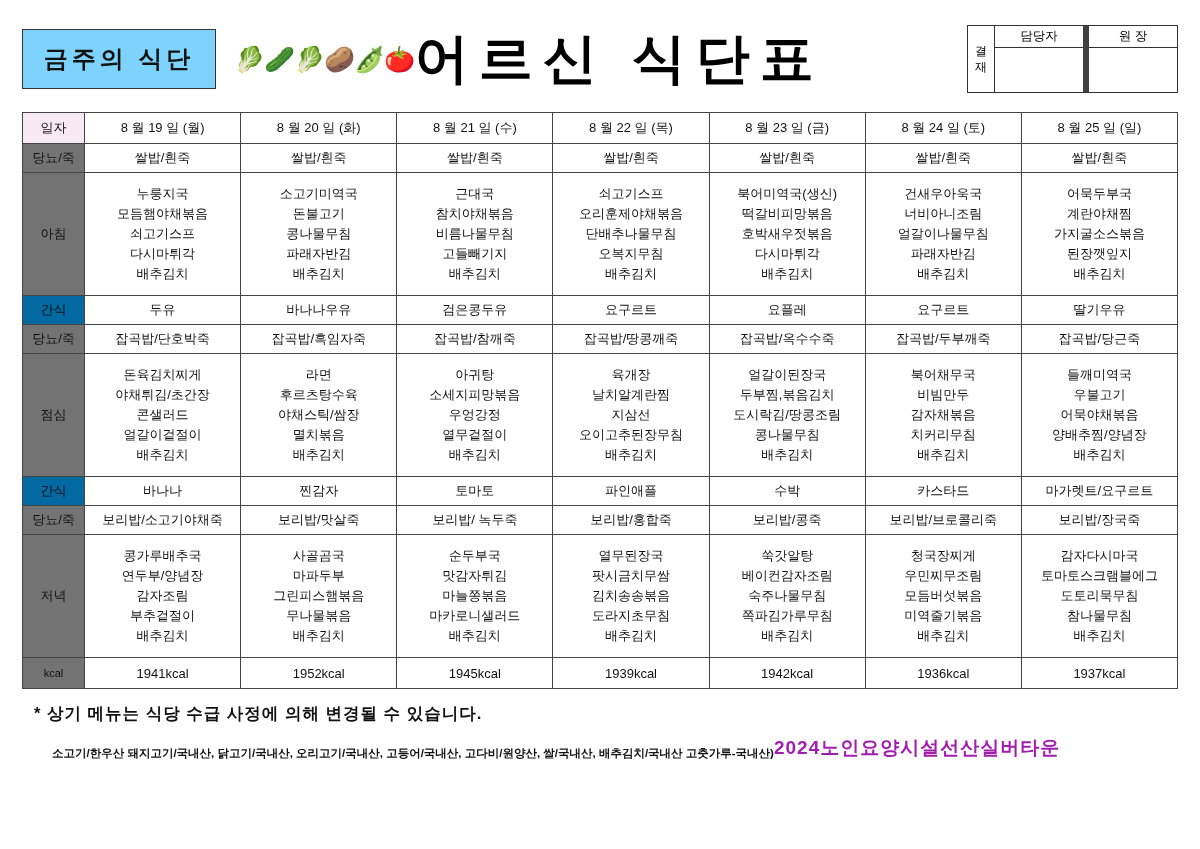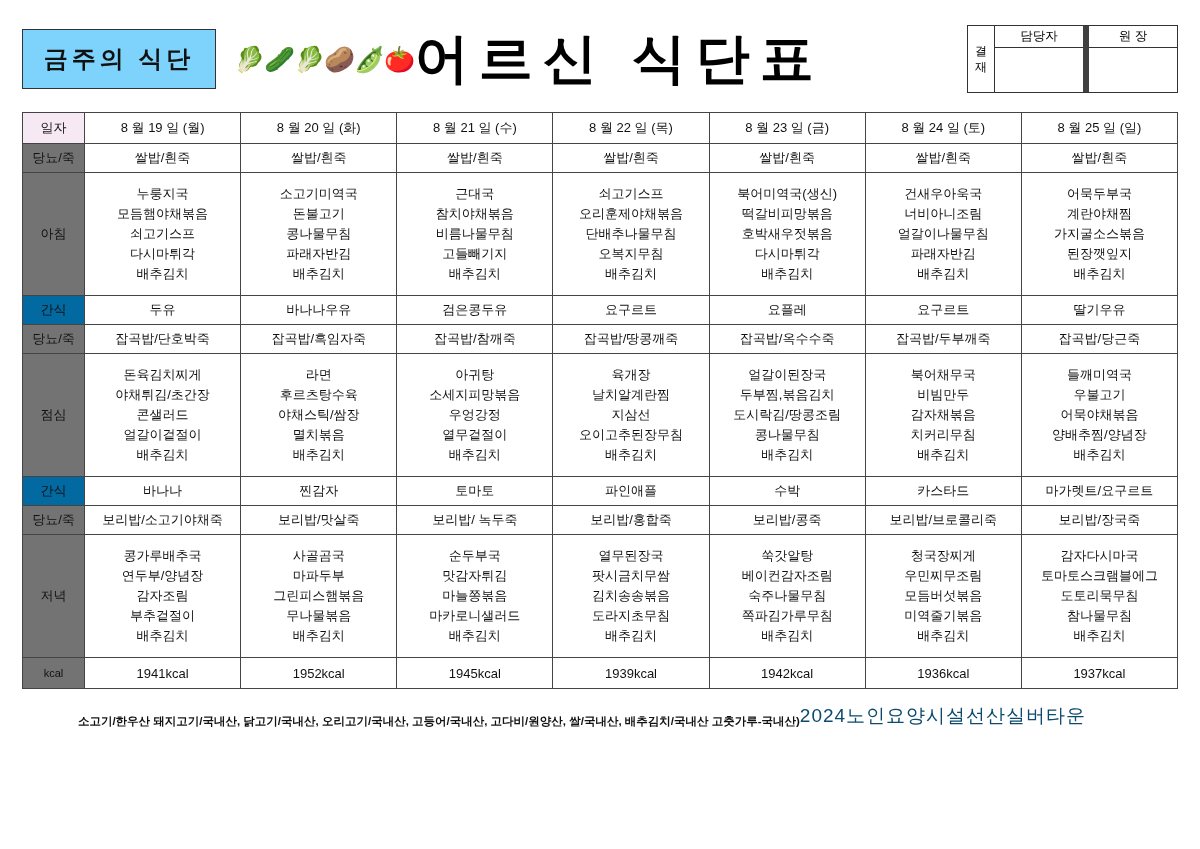--- a/index.html
+++ b/index.html
@@ -155,34 +155,34 @@
   .footer .note1 {
     font-size: 16.5px;
     font-weight: bold;
     letter-spacing: 1px;
     color: #111;
     margin-bottom: 10px;
   }
   .footer .line2 {
     display: flex;
     align-items: flex-end;
-    justify-content: center;
+    justify-content: flex-start;
     padding-right: 26px;
   }
   .footer .origin {
     font-size: 11.5px;
     font-weight: bold;
     letter-spacing: 0px;
     color: #111;
     padding-left: 18px;
   }
   .footer .facility {
     font-size: 19px;
-    font-weight: normal;
-    color: #0c4a6e;
+    font-weight: bold;
+    color: #a21caf;
     letter-spacing: 1px;
     padding-right: 40px;
   }
 </style>
 </head>
 <body>
 
 <div class="page">
 
   <div class="header">
@@ -453,19 +453,20 @@
         <td class="kcal-cell">1945kcal</td>
         <td class="kcal-cell">1939kcal</td>
         <td class="kcal-cell">1942kcal</td>
         <td class="kcal-cell">1936kcal</td>
         <td class="kcal-cell">1937kcal</td>
       </tr>
     </tbody>
   </table>
 
   <div class="footer">
+    <div class="note1">* 상기 메뉴는 식당 수급 사정에 의해 변경될 수 있습니다.</div>
     <div class="line2">
       <div class="origin">소고기/한우산  돼지고기/국내산,  닭고기/국내산,  오리고기/국내산,  고등어/국내산,  고다비/원양산,  쌀/국내산,  배추김치/국내산   고춧가루-국내산)</div>
       <div class="facility">2024노인요양시설선산실버타운</div>
     </div>
   </div>
 
 </div>
 
 </body></html>

